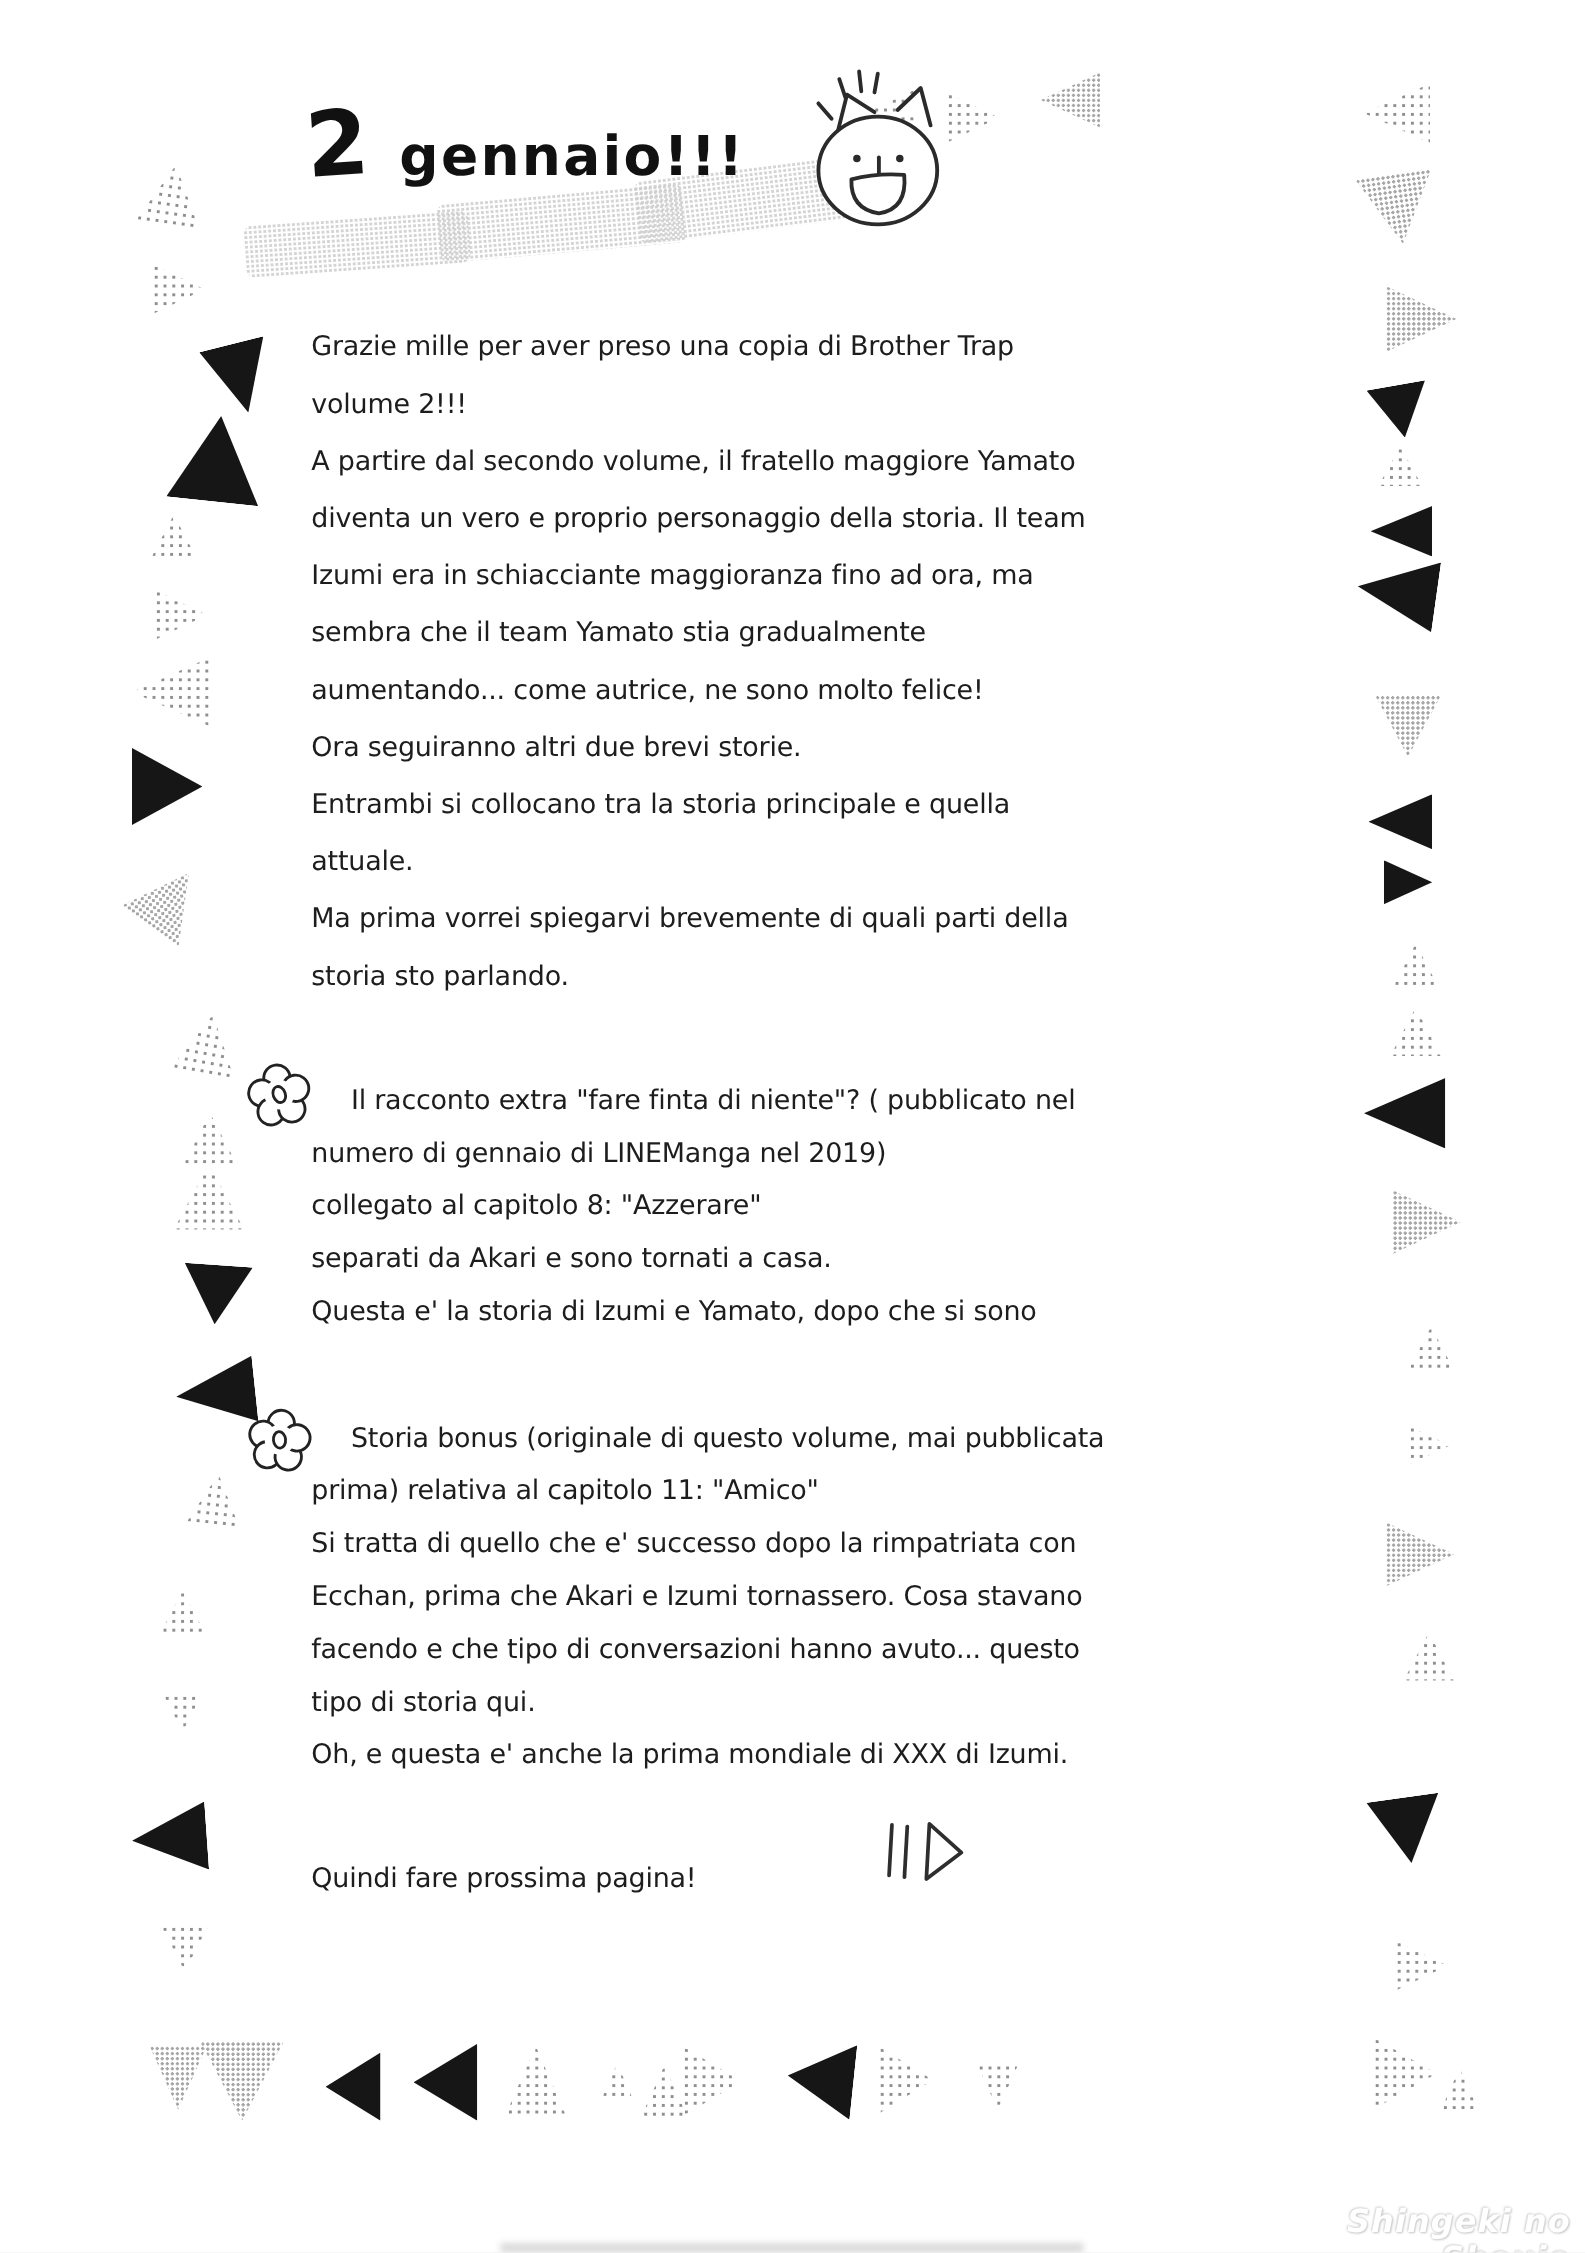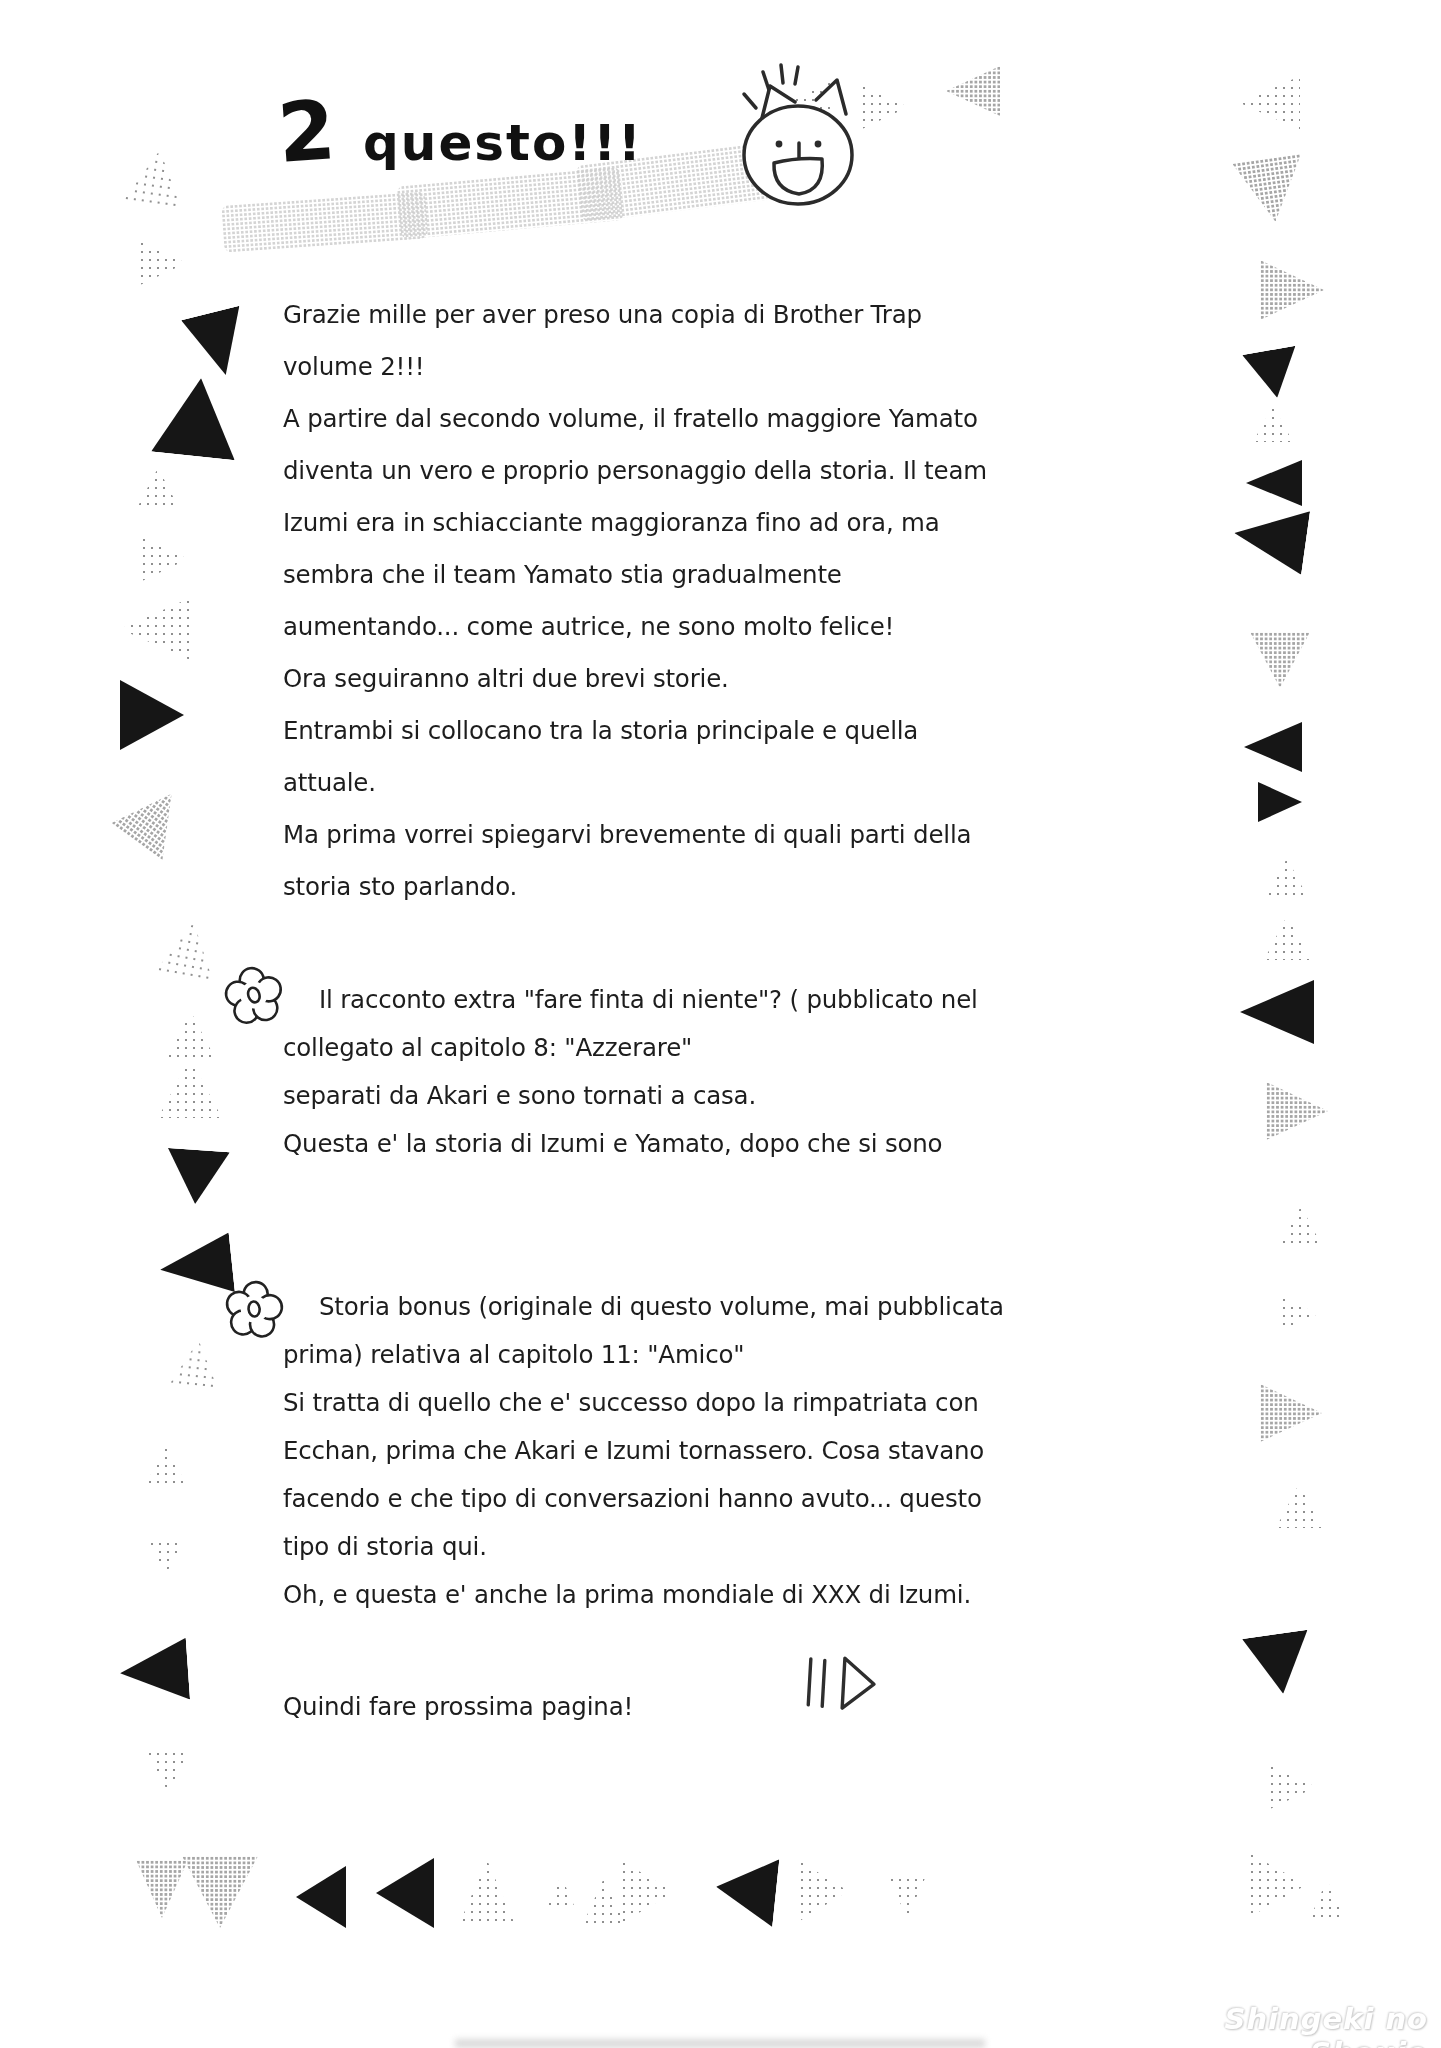--- a/index.html
+++ b/index.html
@@ -98,21 +98,21 @@
       <div class="deco dots" style="left: 1248px; top: 1852px; width: 58px; height: 66px; transform: rotate(0deg); clip-path: polygon(0px 0px, 0px 100%, 100% 50%);"></div>
       <div class="deco dots" style="left: 1310px; top: 1880px; width: 34px; height: 38px; transform: rotate(0deg); clip-path: polygon(50% 0px, 0px 100%, 100% 100%);"></div>
     </div>
 
   <div class="brush" style="left:222px;top:198px;width:205px;height:48px;transform:rotate(-4deg);"></div>
   <div class="brush" style="left:398px;top:176px;width:225px;height:54px;transform:rotate(-5deg);"></div>
   <div class="brush" style="left:578px;top:152px;width:215px;height:58px;transform:rotate(-7deg);"></div>
 
   <div id="title">
     <span class="num">2</span>
-    <span class="word">questo!!!</span>
+    <span class="word">gennaio!!!</span>
   </div>
 
   <div style="position:absolute;left:700px;top:38px;width:170px;height:175px;">
     <svg width="170" height="175" viewBox="0 0 170 175" fill="none" stroke="#2b2b2b" stroke-width="3.5" stroke-linecap="round" stroke-linejoin="round">
 
       <line x1="44" y1="56" x2="56" y2="70"></line>
       <line x1="63" y1="34" x2="69" y2="52"></line>
       <line x1="81" y1="27" x2="83" y2="45"></line>
       <line x1="98" y1="29" x2="95" y2="46"></line>
 
@@ -136,21 +136,21 @@
     <svg width="60" height="60" viewBox="0 0 60 60" stroke="#222" stroke-width="2.6" fill="#ffffff">
       <circle cx="30" cy="14" r="12"></circle>
       <circle cx="14.5" cy="25.5" r="12"></circle>
       <circle cx="20.5" cy="43.5" r="12"></circle>
       <circle cx="39.5" cy="43.5" r="12"></circle>
       <circle cx="45.5" cy="25.5" r="12"></circle>
       <circle cx="30" cy="29" r="13.5" stroke="none"></circle>
       <ellipse cx="30" cy="29" rx="5.5" ry="7.5" transform="rotate(-12 30 29)"></ellipse>
     </svg>
   </div>
-  <div class="textblock sec" style="top:985px;"><div class="tl">Il racconto extra "fare finta di niente"? ( pubblicato nel</div><div class="tl">collegato al capitolo 8: "Azzerare"</div><div class="tl">separati da Akari e sono tornati a casa.</div><div class="tl">Questa e' la storia di Izumi e Yamato, dopo che si sono</div></div>
+  <div class="textblock sec" style="top:985px;"><div class="tl">Il racconto extra "fare finta di niente"? ( pubblicato nel</div><div class="tl">numero di gennaio di LINEManga nel 2019)</div><div class="tl">collegato al capitolo 8: "Azzerare"</div><div class="tl">separati da Akari e sono tornati a casa.</div><div class="tl">Questa e' la storia di Izumi e Yamato, dopo che si sono</div></div>
 
   <div class="flower" style="left:224px;top:1280px;transform:rotate(6deg);">
     <svg width="60" height="60" viewBox="0 0 60 60" stroke="#222" stroke-width="2.6" fill="#ffffff">
       <circle cx="30" cy="14" r="12"></circle>
       <circle cx="14.5" cy="25.5" r="12"></circle>
       <circle cx="20.5" cy="43.5" r="12"></circle>
       <circle cx="39.5" cy="43.5" r="12"></circle>
       <circle cx="45.5" cy="25.5" r="12"></circle>
       <circle cx="30" cy="29" r="13.5" stroke="none"></circle>
       <ellipse cx="30" cy="29" rx="5.5" ry="7.5" transform="rotate(-12 30 29)"></ellipse>

